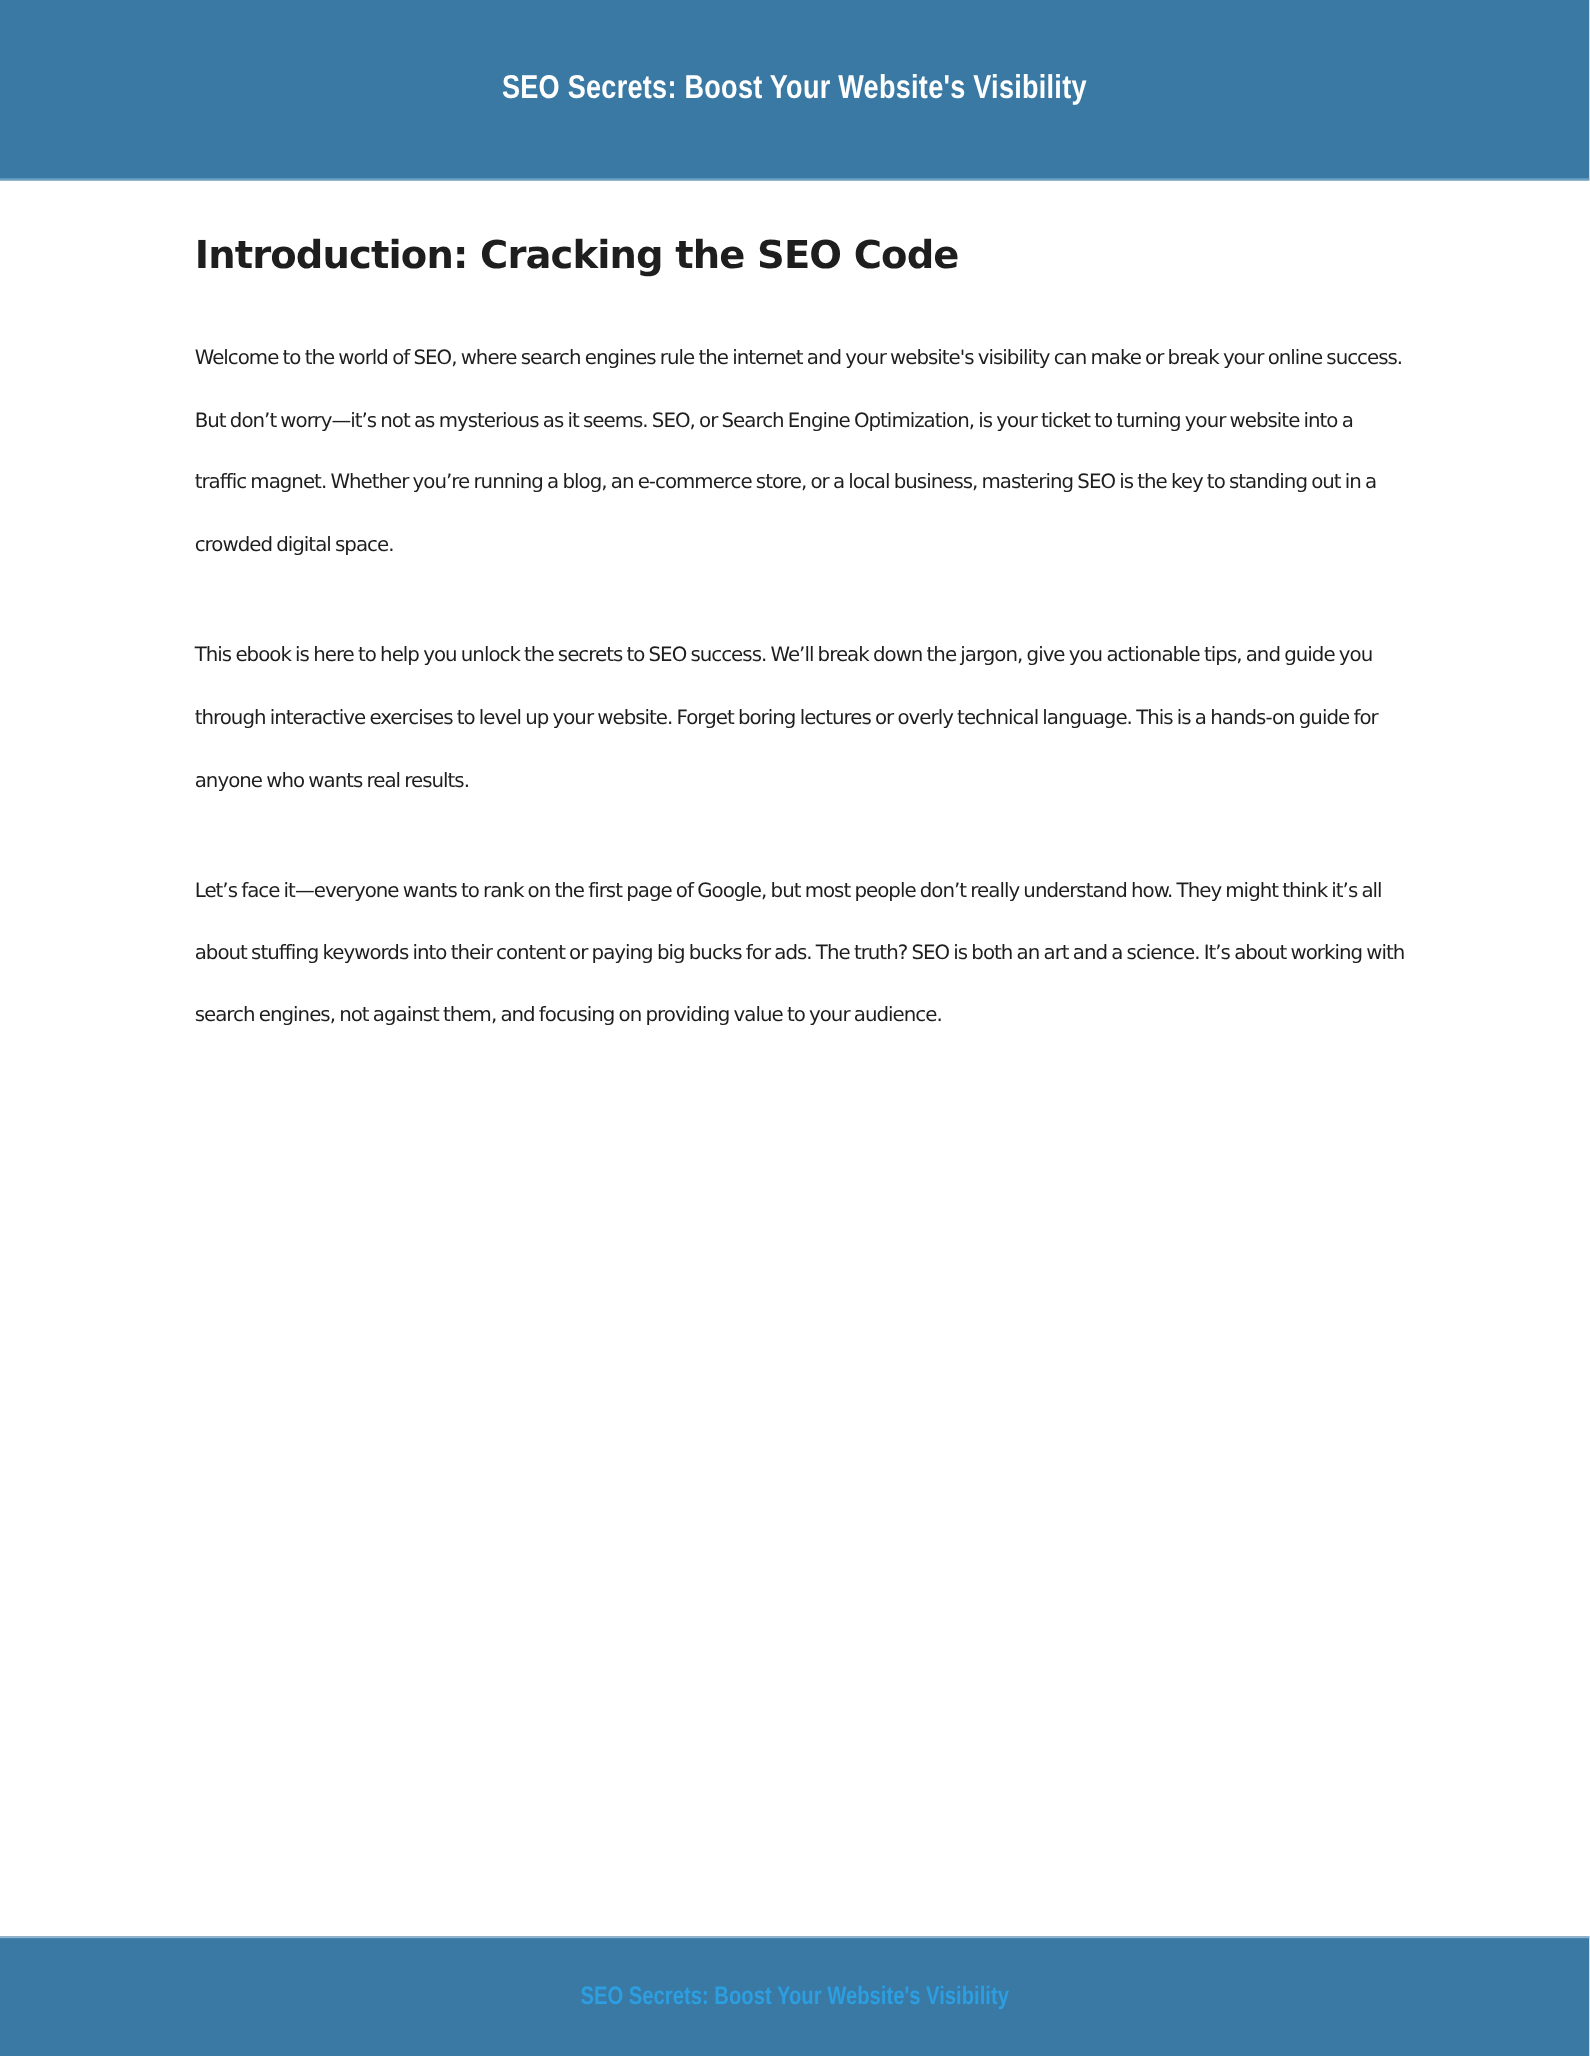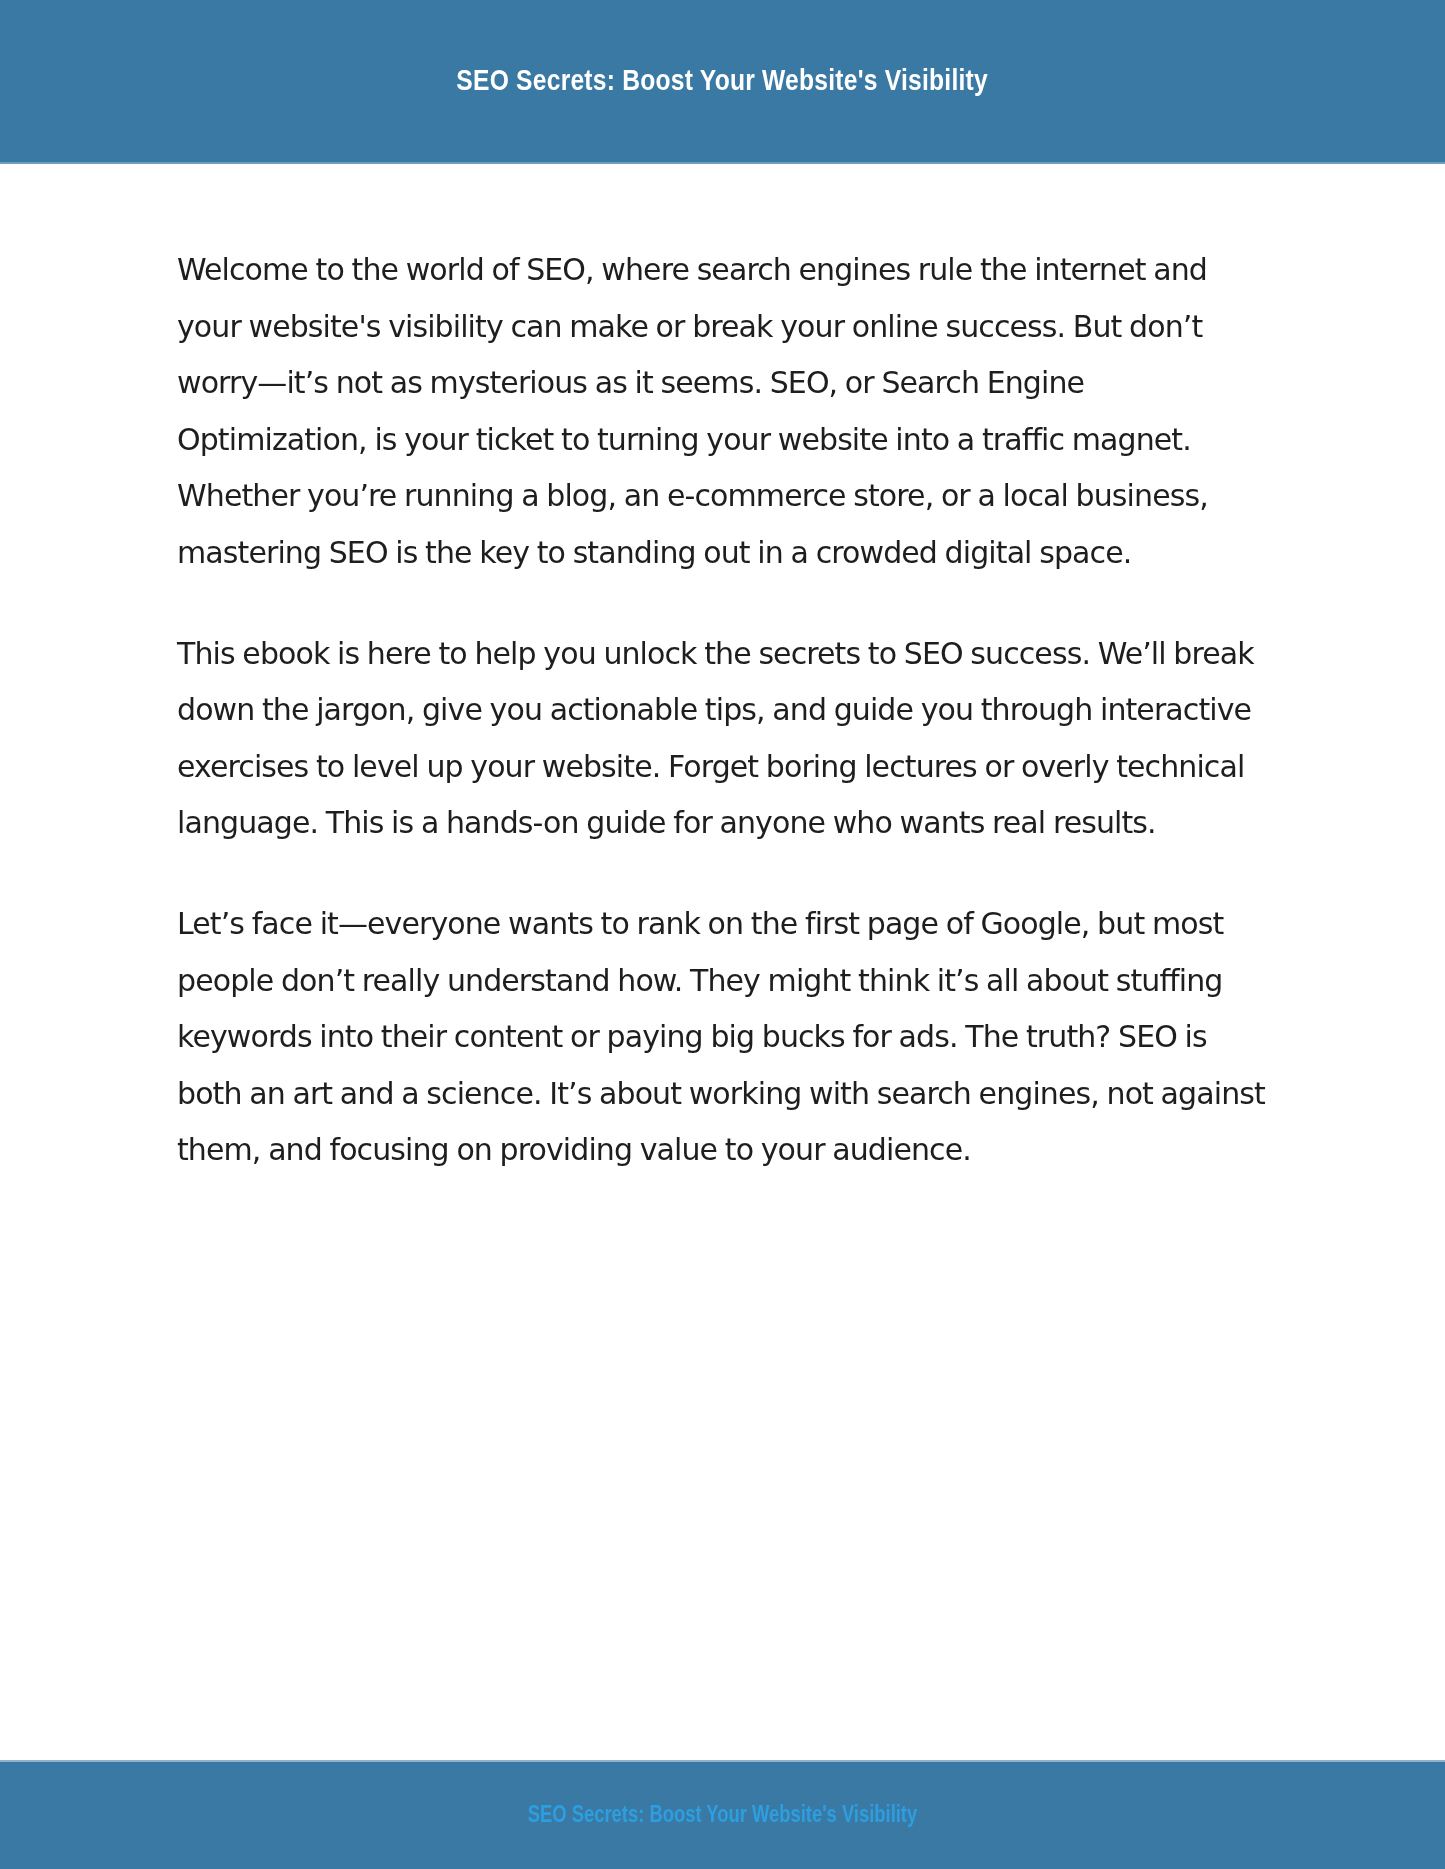--- a/index.html
+++ b/index.html
@@ -45,21 +45,21 @@
       font-family: "DejaVu Sans", sans-serif;
       font-weight: bold;
       font-size: 35px;
       letter-spacing: -0.8px;
       color: #1e1e1e;
       margin: 0;
       line-height: 56px;
     }
     .para {
       font-family: "DejaVu Sans", sans-serif;
-      font-size: 30px;
+      font-size: 18px;
       letter-spacing: -0.9px;
       word-spacing: -1px;
       line-height: 56.6px;
       color: #1e1e1e;
       margin: 0;
     }
     .para-1 { margin-top: 37px; }
     .para-2 { margin-top: 44px; }
     .para-3 { margin-top: 44px; }
     .footer {
@@ -83,20 +83,21 @@
     }
   </style>
 </head>
 <body>
 
 <header class="header">
   <div class="header-title">SEO Secrets: Boost Your Website's Visibility</div>
 </header>
 
 <main class="content">
+  <h1 class="chapter-title">Introduction: Cracking the SEO Code</h1>
   <p class="para para-1">Welcome to the world of SEO, where search engines rule the internet and your website's visibility can make or break your online success. But don’t worry—it’s not as mysterious as it seems. SEO, or Search Engine Optimization, is your ticket to turning your website into a traffic magnet. Whether you’re running a blog, an e-commerce store, or a local business, mastering SEO is the key to standing out in a crowded digital space.</p>
   <p class="para para-3">This ebook is here to help you unlock the secrets to SEO success. We’ll break down the jargon, give you actionable tips, and guide you through interactive exercises to level up your website. Forget boring lectures or overly technical language. This is a hands-on guide for anyone who wants real results.</p>
   <p class="para para-2">Let’s face it—everyone wants to rank on the first page of Google, but most people don’t really understand how. They might think it’s all about stuffing keywords into their content or paying big bucks for ads. The truth? SEO is both an art and a science. It’s about working with search engines, not against them, and focusing on providing value to your audience.</p>
 </main>
 
 <footer class="footer">
   <div class="footer-title">SEO Secrets: Boost Your Website's Visibility</div>
 </footer>
 
 </body></html>

